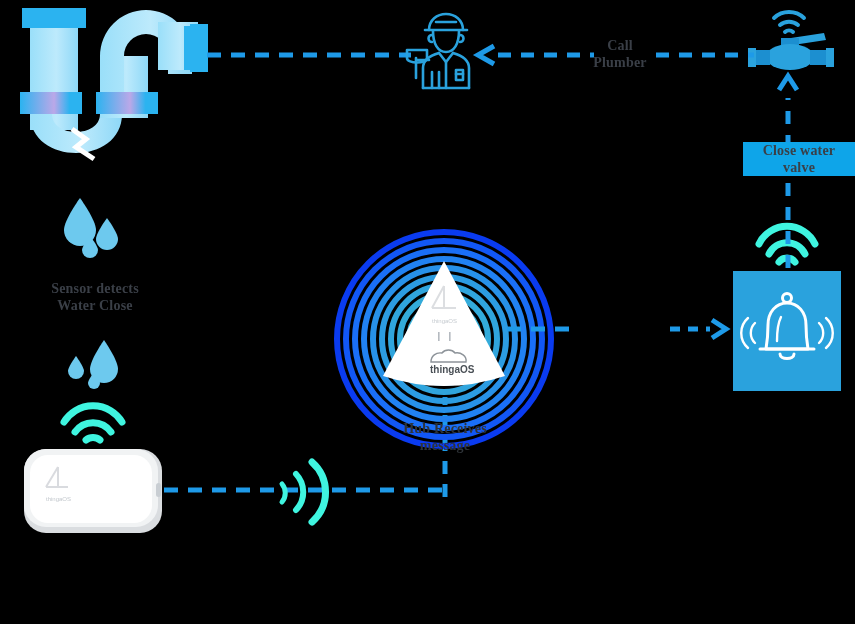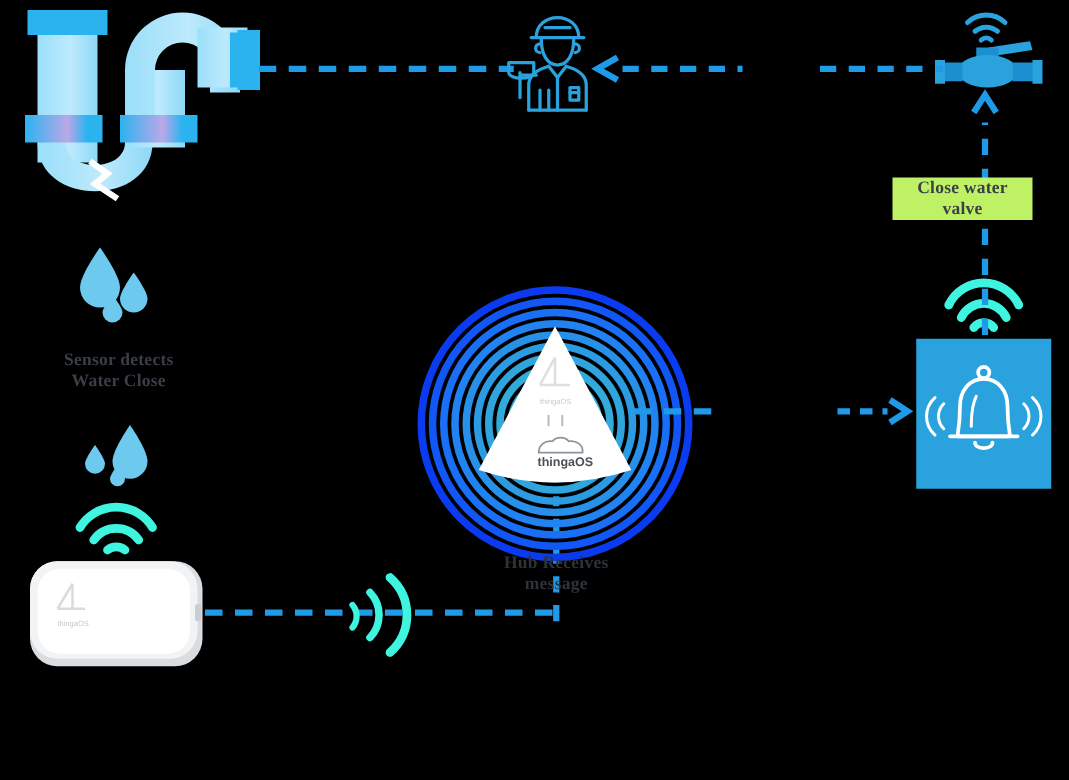--- a/index.html
+++ b/index.html
@@ -158,21 +158,21 @@
       <rect x="105" y="104" width="1.6" height="9" fill="#b5bac0"></rect>
       <rect x="116" y="104" width="1.6" height="9" fill="#b5bac0"></rect>
 
       <g transform="translate(86,122)">
         <path d="M12 12 C12 6 17 2 23 3 C26 -1 33 -1 36 3 C42 2 48 6 47 12 Z" fill="none" stroke="#8d9399" stroke-width="1.4"></path>
       </g>
       <text x="97" y="145" font-family="Liberation Sans, sans-serif" font-size="10" font-weight="bold" fill="#4a5056">thingaOS</text>
     </svg>
   </div>
 
-  <div class="label onrings" style="left:382px;top:420px;width:126px;margin-top:22px;">Hub Receives
+  <div class="label onrings" style="left:382px;top:420px;width:126px;">Hub Receives
 message</div>
 
   <svg class="dash" style="left:505px;top:322px;" width="75" height="14">
     <line x1="2" y1="7" x2="70" y2="7" stroke="#1e9ae8" stroke-width="5" stroke-dasharray="14 10"></line>
   </svg>
 
 
   <svg class="dash" style="left:668px;top:318px;" width="68" height="22">
     <line x1="2" y1="11" x2="42" y2="11" stroke="#1e9ae8" stroke-width="5" stroke-dasharray="10 8"></line>
     <path d="M44 2 L58 11 L44 20" stroke="#1e9ae8" stroke-width="5" fill="none" stroke-linejoin="miter" stroke-linecap="butt"></path>
@@ -208,21 +208,21 @@
       <path d="M13 30 A20 20 0 0 1 49 30" stroke="#3ff5e0" stroke-width="7" fill="none" stroke-linecap="round"></path>
       <path d="M23 38 A10 10 0 0 1 39 38" stroke="#3ff5e0" stroke-width="7" fill="none" stroke-linecap="round"></path>
     </svg>
   </div>
 
   <svg class="dash" style="left:778px;top:68px;" width="20" height="205">
     <line x1="10" y1="200" x2="10" y2="30" stroke="#1e9ae8" stroke-width="5" stroke-dasharray="13 11"></line>
     <path d="M1 22 L10 8 L19 22" stroke="#1e9ae8" stroke-width="5" fill="none" stroke-linejoin="miter"></path>
   </svg>
 
-  <div class="label" style="left:714px;top:142px;width:112px;background:#bef264;">Close water
+  <div class="label" style="left:743px;top:142px;width:112px;background:#0ea5e9;">Close water
 valve</div>
 
   <div class="node" style="left:748px;top:2px;">
     <svg width="92" height="72" viewBox="0 0 92 72" aria-hidden="true">
 
       <g stroke="#2aa2dd" fill="none" stroke-linecap="round">
         <path d="M26 16 A22 22 0 0 1 56 16" stroke-width="4"></path>
         <path d="M32 23 A14 14 0 0 1 50 23" stroke-width="4"></path>
         <path d="M37 30 A6 6 0 0 1 45 30" stroke-width="4"></path>
       </g>
@@ -238,20 +238,22 @@
       <rect x="78" y="46" width="8" height="19" fill="#2aa2dd"></rect>
     </svg>
   </div>
 
   <svg class="dash" style="left:466px;top:42px;" width="290" height="26">
     <path d="M28 4 L12 13 L28 22" stroke="#1e9ae8" stroke-width="5" fill="none" stroke-linejoin="miter"></path>
     <line x1="32" y1="13" x2="128" y2="13" stroke="#1e9ae8" stroke-width="5" stroke-dasharray="13 10"></line>
     <line x1="190" y1="13" x2="288" y2="13" stroke="#1e9ae8" stroke-width="5" stroke-dasharray="13 10"></line>
   </svg>
 
+  <div class="label" style="left:576px;top:37px;width:88px;">Call
+Plumber</div>
 
   <svg class="dash" style="left:205px;top:48px;" width="210" height="14">
     <line x1="2" y1="7" x2="206" y2="7" stroke="#1e9ae8" stroke-width="5" stroke-dasharray="14 10"></line>
   </svg>
 
   <div class="node" style="left:405px;top:10px;">
     <svg width="82" height="82" viewBox="0 0 82 82" aria-hidden="true">
       <g stroke="#2aa2dd" fill="none" stroke-width="2.6" stroke-linecap="round" stroke-linejoin="round">
 
         <path d="M24 20 C24 10 32 4 41 4 C50 4 58 10 58 20"></path>

